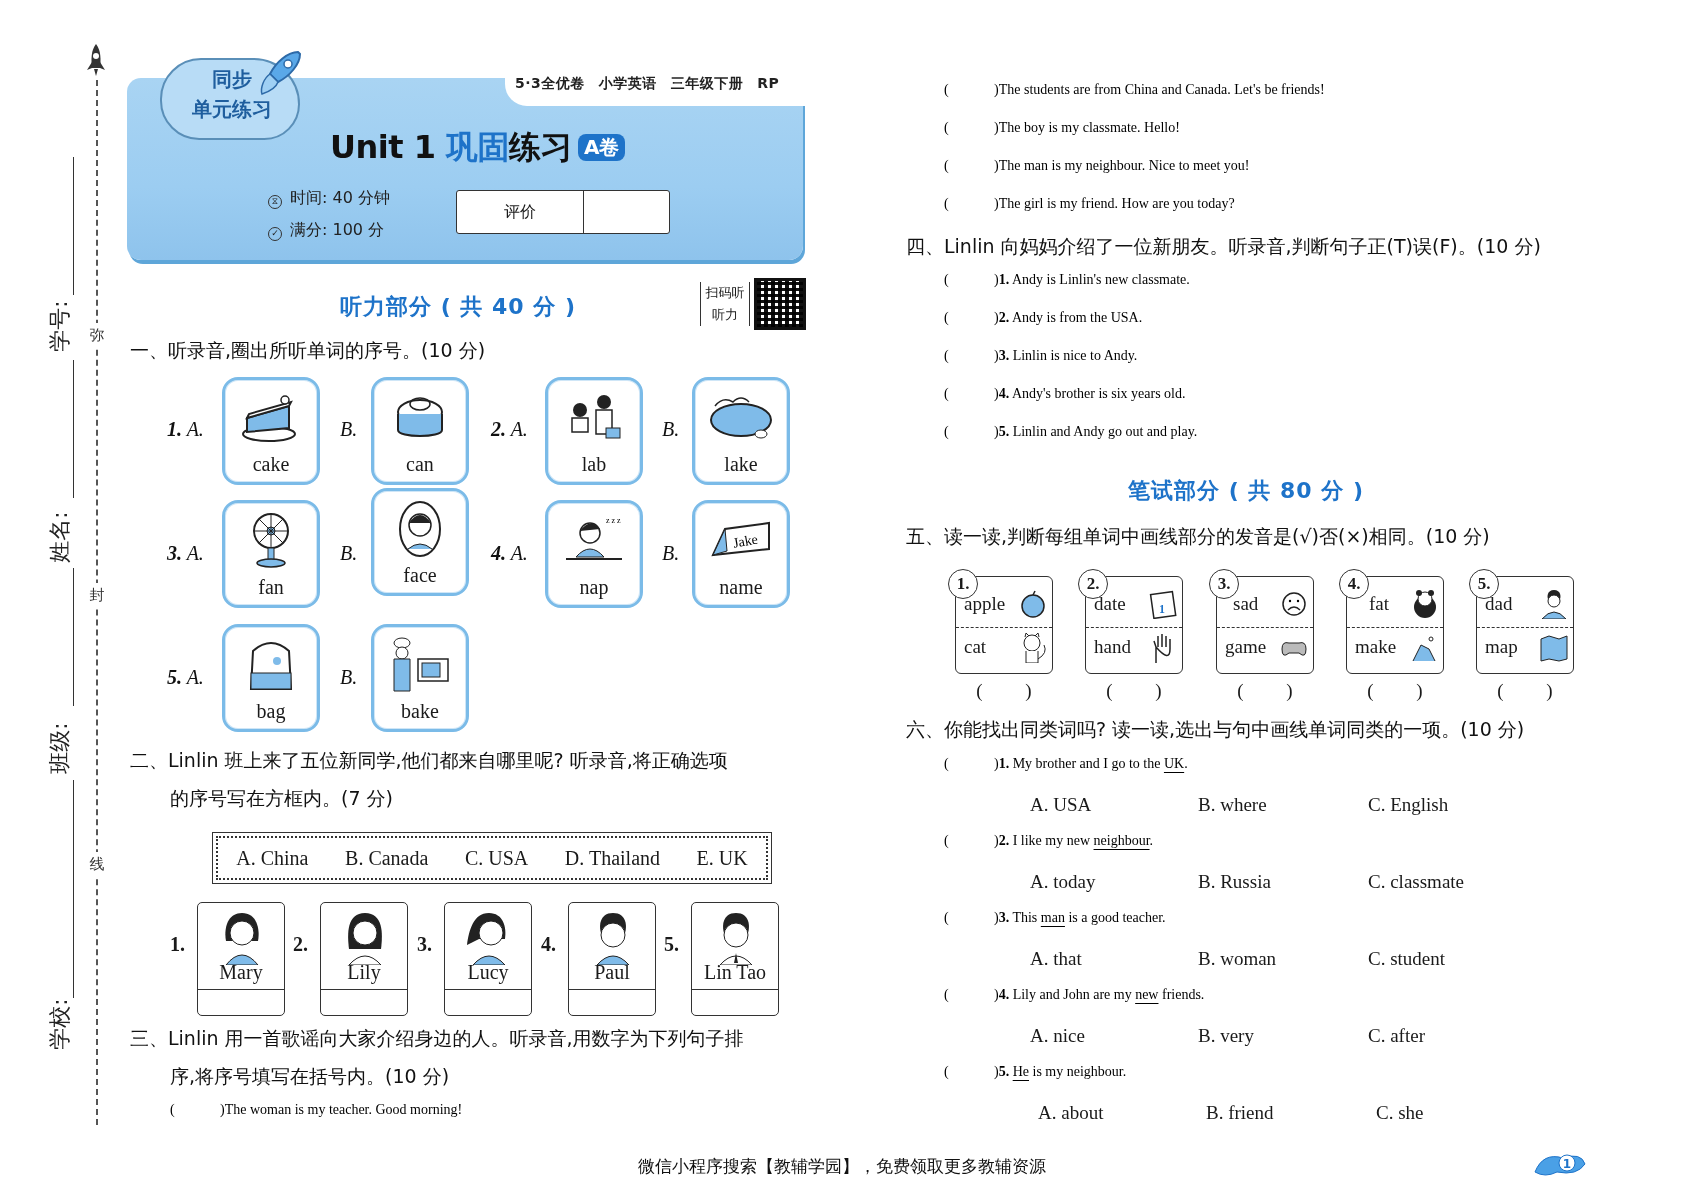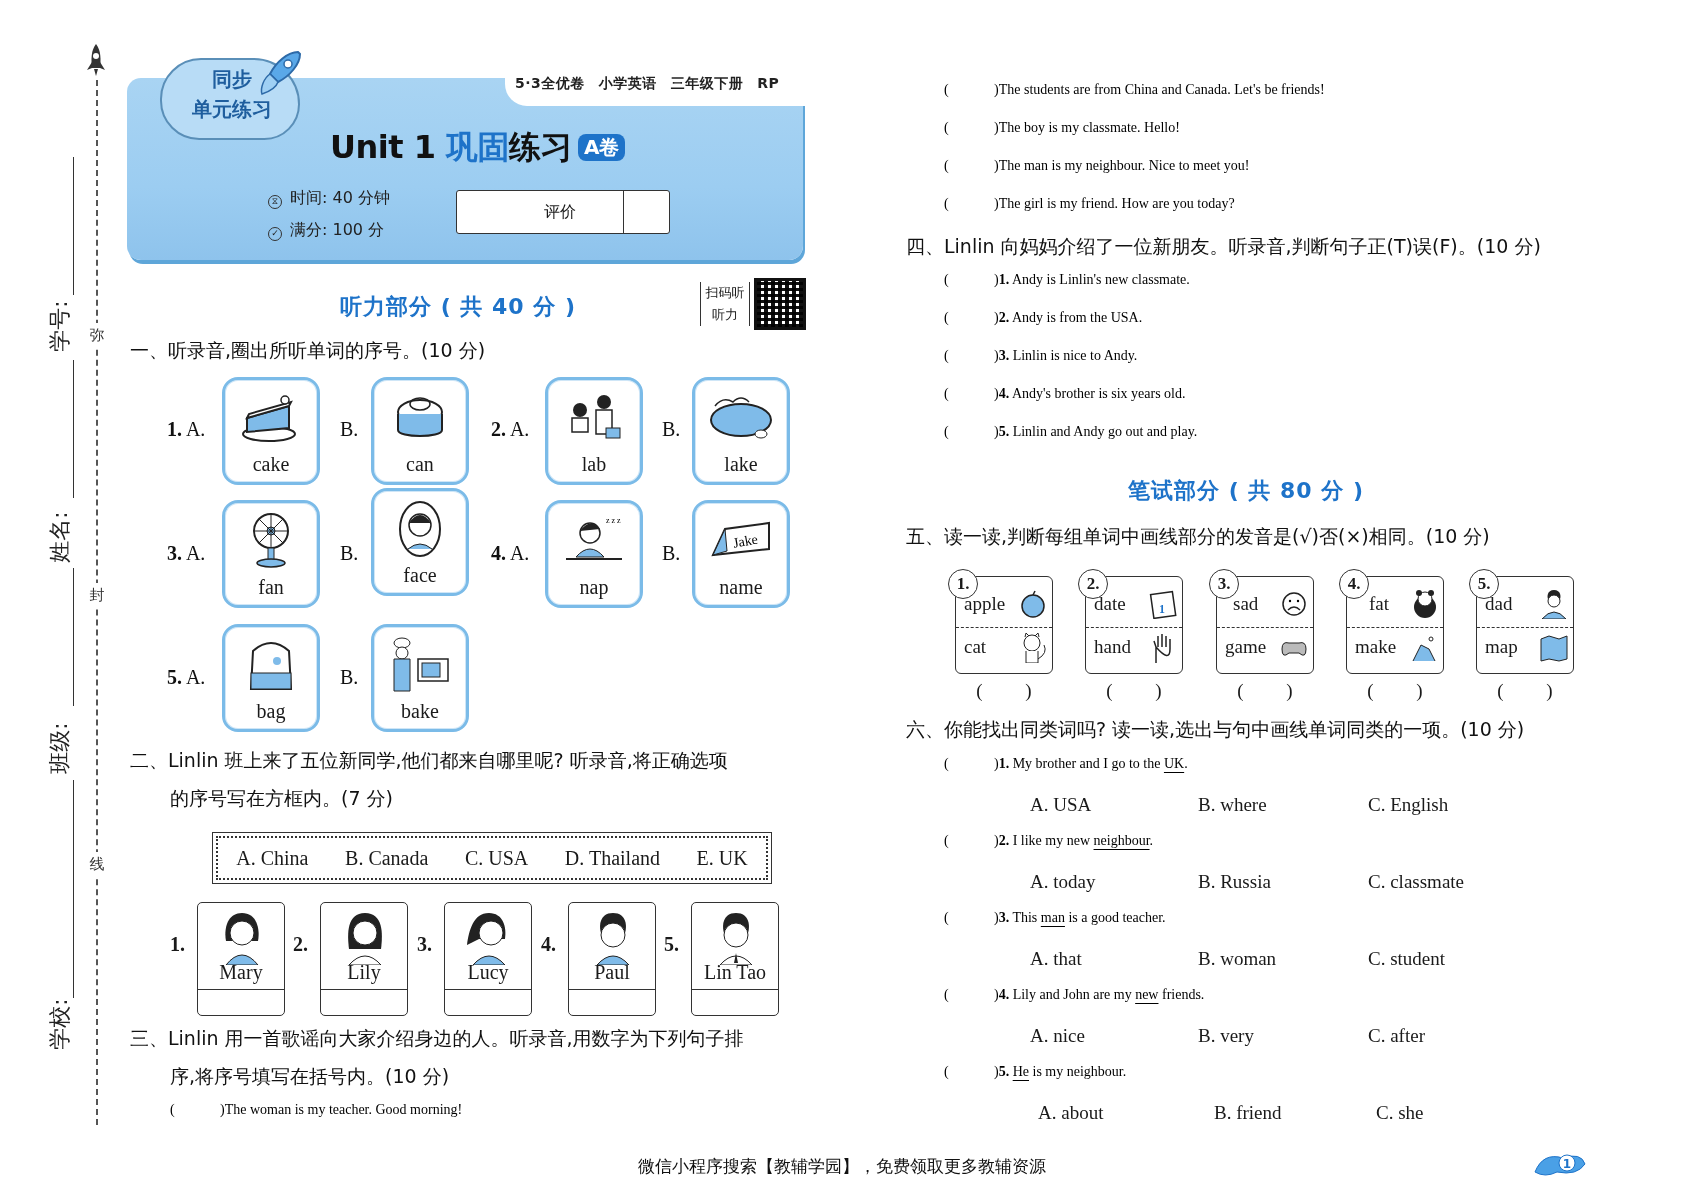--- a/index.html
+++ b/index.html
@@ -21,35 +21,35 @@
   .banner-meta span { margin-right: 14px; }
   .cloud { position: absolute; left: 160px; top: 58px; width: 140px; height: 82px; background: #b8dcf6; border: 2px solid #5a8fb8; border-radius: 46px 52px 40px 44px; }
   .cloud-text { position: absolute; left: 172px; top: 64px; width: 120px; text-align: center; font-size: 20px; color: #1f5e9e; line-height: 30px; font-weight: bold; }
   .rocket-big { position: absolute; left: 248px; top: 48px; width: 56px; height: 50px; }
   .title { position: absolute; left: 330px; top: 126px; font-size: 32px; font-weight: bold; color: #111; letter-spacing: -0.5px; }
   .title .blue { color: #1e73c9; }
   .title .badge { display: inline-block; background: #1e73c9; color: #fff; font-size: 20px; border-radius: 8px; padding: 0 6px; margin-left: 6px; vertical-align: 4px; }
   .meta-row { position: absolute; left: 268px; font-size: 16px; color: #222; }
   .meta-row .ico { display: inline-block; width: 14px; height: 14px; border: 1.5px solid #333; border-radius: 50%; margin-right: 8px; vertical-align: -1px; font-size: 9px; line-height: 11px; text-align: center; }
   .eval-box { position: absolute; left: 456px; top: 190px; width: 214px; height: 44px; background: #fff; border: 1.5px solid #333; border-radius: 3px; display: flex; }
-  .eval-box .lbl { width: 127px; border-right: 1.5px solid #333; display: flex; align-items: center; justify-content: center; font-size: 16px; margin-left: 40px; }
+  .eval-box .lbl { width: 127px; border-right: 1.5px solid #333; display: flex; align-items: center; justify-content: center; font-size: 16px; }
   .eval-box .val { flex: 1; }
 
   
   .section-title { position: absolute; font-size: 22px; font-weight: bold; color: #1e73c9; letter-spacing: 1px; }
   .q-heading { position: absolute; font-size: 19px; color: #111; white-space: nowrap; }
 
   
   .qr-label { position: absolute; left: 700px; top: 282px; width: 50px; font-size: 13px; text-align: center; line-height: 22px; border-left: 1.5px solid #333; border-right: 1.5px solid #333; padding: 0 2px; }
   .qr { position: absolute; left: 754px; top: 278px; width: 52px; height: 52px; background:
       repeating-linear-gradient(90deg,#111 0 4px,#fff 4px 7px),
       repeating-linear-gradient(0deg,#111 0 3px,#fff 3px 6px); background-blend-mode: multiply; border: 3px solid #111; }
 
   
-  .opt-label { position: absolute; font-size: 20px; color: #111; }
+  .opt-label { position: absolute; font-size: 20px; color: #111; font-style: italic; }
   .opt-label b { font-weight: bold; }
   .pic-card { position: absolute; width: 98px; height: 108px; border: 3px solid #7bbbe8; border-radius: 16px; background: #fff; box-shadow: inset 0 0 0 1px #cfe6f7; }
   .pic-card .art { position: absolute; left: 14px; top: 8px; width: 64px; height: 60px; }
   .pic-card .word { position: absolute; left: 0; right: 0; bottom: 6px; text-align: center; font-size: 20px; }
 
   
   .country-box { position: absolute; left: 216px; top: 836px; width: 552px; height: 44px; border: 2px dotted #333; outline: 1px solid #333; outline-offset: 3px; display: flex; justify-content: space-around; align-items: center; font-size: 20px; }
   .kid-num { position: absolute; font-size: 20px; font-weight: bold; }
   .kid-card { position: absolute; top: 902px; width: 88px; height: 114px; border: 1.5px solid #333; border-radius: 5px; background: #fff; }
   .kid-card .art { position: absolute; left: 14px; top: 6px; width: 60px; height: 56px; }
@@ -449,21 +449,21 @@
 <div class="line serif" style="left:944px;top:987px"><span class="paren-open">(</span>)<b>4.</b><span> Lily and John are my </span><span class="u">new</span><span> friends.</span></div>
 <div class="choices serif" style="left:1030px;top:1025px">
   <span style="left:0">A. nice</span>
   <span style="left:168px">B. very</span>
   <span style="left:338px">C. after</span>
 </div>
 
 <div class="line serif" style="left:944px;top:1064px"><span class="paren-open">(</span>)<b>5.</b><span> </span><span class="u">He</span><span> is my neighbour.</span></div>
 <div class="choices serif" style="left:1038px;top:1102px">
   <span style="left:0">A. about</span>
-  <span style="left:176px">B. friend</span>
+  <span style="left:168px">B. friend</span>
   <span style="left:338px">C. she</span>
 </div>
 
 <div class="footer">微信小程序搜索【教辅学园】，免费领取更多教辅资源</div>
 <svg class="page-badge" viewBox="0 0 54 28">
   <path d="M2 22 Q10 2 30 8 Q48 2 52 14 Q44 26 24 22 Q12 28 2 22Z" fill="#4aa0e6" stroke="#1e73c9"></path>
   <circle cx="34" cy="13" r="8" fill="#fff" stroke="#1e73c9"></circle>
   <text x="34" y="17.5" font-size="12" text-anchor="middle" font-weight="bold" fill="#1e73c9" font-family="DejaVu Sans, sans-serif">1</text>
 </svg>
 

